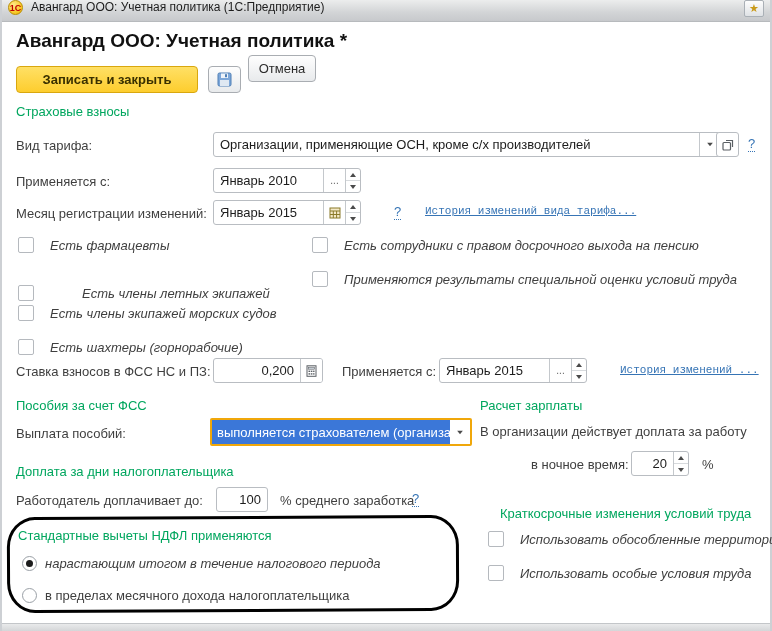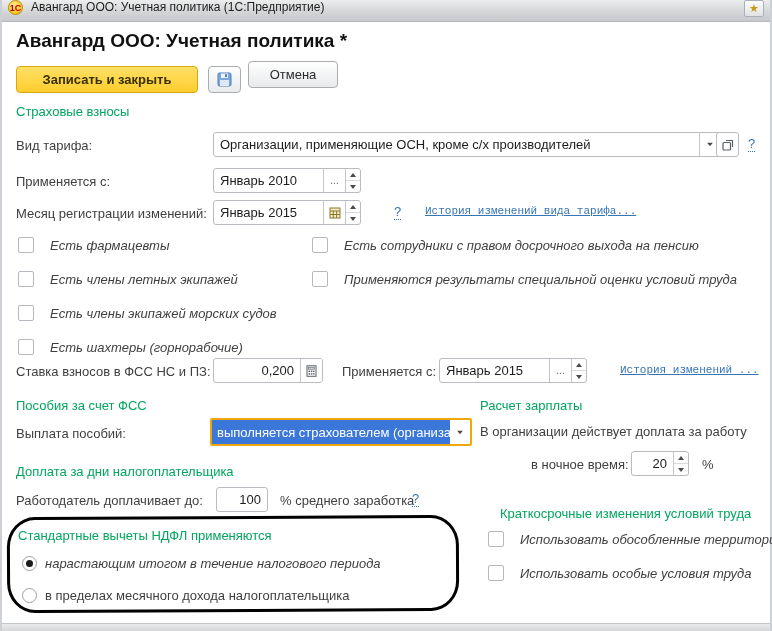--- a/index.html
+++ b/index.html
@@ -24,21 +24,21 @@
 
   
   .page-title { position:absolute; left:14px; top:30px; font-size:19px; font-weight:bold; color:#111; }
   .btn { display:inline-flex; align-items:center; justify-content:center; height:27px;
     border:1px solid #a9adb2; border-radius:4px; background:linear-gradient(#fefefe,#e8eaec);
     font-size:13px; color:#2b2b2b; cursor:pointer; }
   .btn-primary { position:absolute; left:14px; top:66px; width:182px;
     background:linear-gradient(#ffe065,#fdcd2e); border:1px solid #d9a70e;
     font-weight:bold; color:#3a3000; }
   .btn-saveicon { position:absolute; left:206px; top:66px; width:33px; }
-  .btn-cancel { position:absolute; left:246px; top:61px; width:90px; }
+  .btn-cancel { position:absolute; left:246px; top:55px; width:68px; }
 
   
   .sect { position:absolute; font-size:13px; color:#00a65e; }
   .lbl  { position:absolute; font-size:13px; color:#3f3f3f; white-space:nowrap; }
   .link { position:absolute; font-size:11px; color:#3674b5; text-decoration:underline;
           white-space:nowrap; cursor:pointer;font-family:Liberation Mono, monospace; }
   .qmark { position:absolute; font-size:13px; color:#3674b5; cursor:pointer;
            border-bottom:1px dotted #3674b5; line-height:14px; }
 
   .ctl { position:absolute; display:flex; align-items:stretch; height:25px;
@@ -170,21 +170,21 @@
         </span>
     </div>
   </div>
   <div class="qmark" style="left:392px; top:205px;">?</div>
   <div class="link" style="left:423px; top:205px;">История изменений вида тарифа...</div>
 
   <div class="cb" style="left:16px; top:237px;">
     <span class="box"></span>
     <span class="cap">Есть фармацевты</span>
   </div>
-  <div class="cb" style="left:16px; top:271px;">
+  <div class="cb" style="left:16px; top:285px;gap:32px;">
     <span class="box"></span>
     <span class="cap">Есть члены летных экипажей</span>
   </div>
   <div class="cb" style="left:16px; top:305px;">
     <span class="box"></span>
     <span class="cap">Есть члены экипажей морских судов</span>
   </div>
   <div class="cb" style="left:16px; top:339px;">
     <span class="box"></span>
     <span class="cap">Есть шахтеры (горнорабочие)</span>

